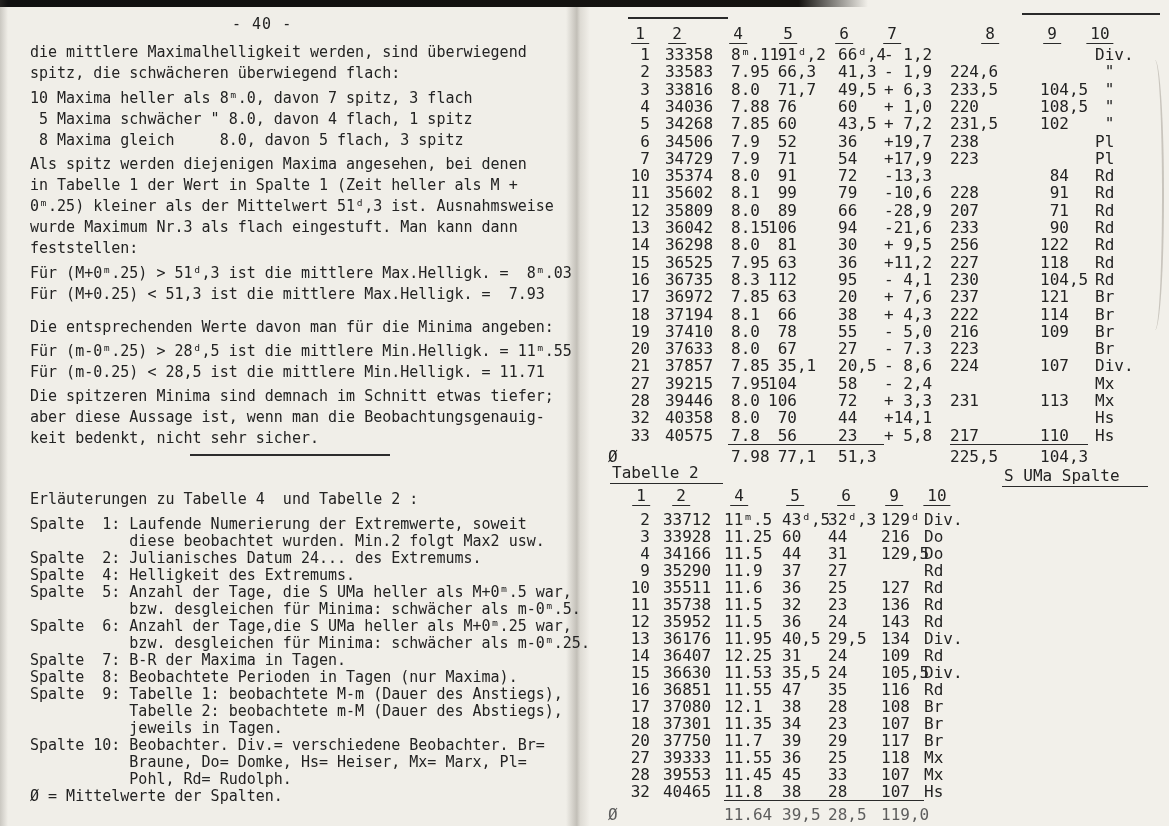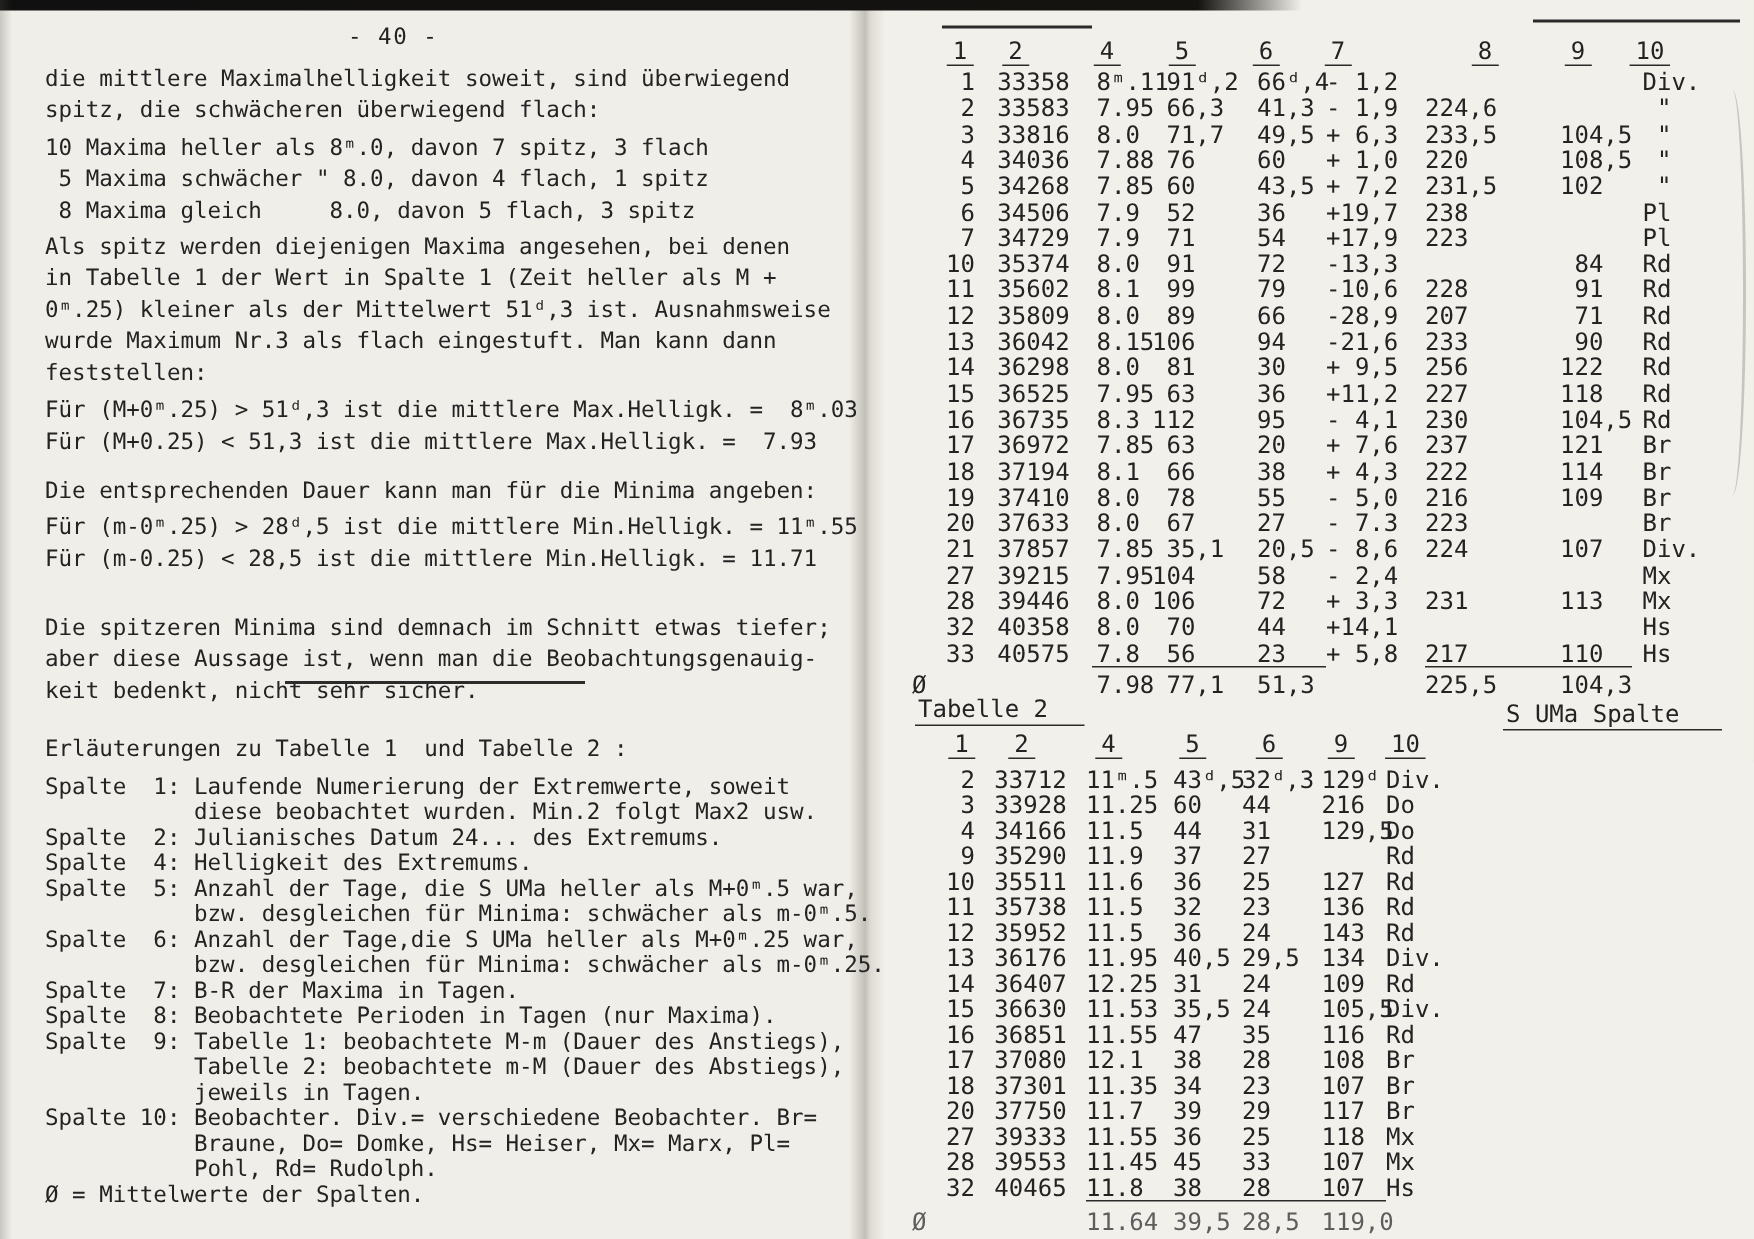--- a/index.html
+++ b/index.html
@@ -40,42 +40,42 @@
 
 <div class="page-left"></div>
 <div class="page-right"></div>
 <div class="gutter"></div>
 <div class="topstrip"></div>
 <div class="leftshade"></div>
 <div class="curl"></div>
 
 <div class="pnum">- 40 -</div>
 
-<pre class="blk" style="top:42px">die mittlere Maximalhelligkeit soweit, sind überwiegend
+<pre class="blk" style="top:42px">die mittlere Maximalhelligkeit werden, sind überwiegend
 spitz, die schwächeren überwiegend flach:</pre>
 <pre class="blk" style="top:88px">10 Maxima heller als 8ᵐ.0, davon 7 spitz, 3 flach
  5 Maxima schwächer " 8.0, davon 4 flach, 1 spitz
  8 Maxima gleich     8.0, davon 5 flach, 3 spitz</pre>
 <pre class="blk" style="top:154px">Als spitz werden diejenigen Maxima angesehen, bei denen
 in Tabelle 1 der Wert in Spalte 1 (Zeit heller als M +
 0ᵐ.25) kleiner als der Mittelwert 51ᵈ,3 ist. Ausnahmsweise
 wurde Maximum Nr.3 als flach eingestuft. Man kann dann
 feststellen:</pre>
 <pre class="blk" style="top:263px">Für (M+0ᵐ.25) &gt; 51ᵈ,3 ist die mittlere Max.Helligk. =  8ᵐ.03
 Für (M+0.25) &lt; 51,3 ist die mittlere Max.Helligk. =  7.93</pre>
-<pre class="blk" style="top:317px">Die entsprechenden Dauer kann man für die Minima angeben:</pre>
+<pre class="blk" style="top:317px">Die entsprechenden Werte davon man für die Minima angeben:</pre>
 <pre class="blk" style="top:341px">Für (m-0ᵐ.25) &gt; 28ᵈ,5 ist die mittlere Min.Helligk. = 11ᵐ.55
 Für (m-0.25) &lt; 28,5 ist die mittlere Min.Helligk. = 11.71</pre>
-<pre class="blk" style="top:408px">Die spitzeren Minima sind demnach im Schnitt etwas tiefer;
+<pre class="blk" style="top:386px">Die spitzeren Minima sind demnach im Schnitt etwas tiefer;
 aber diese Aussage ist, wenn man die Beobachtungsgenauig-
 keit bedenkt, nicht sehr sicher.</pre>
 
 <div class="rule"></div>
 
-<pre class="blk head" style="top:489px">Erläuterungen zu Tabelle 1  und Tabelle 2 :</pre>
+<pre class="blk head" style="top:489px">Erläuterungen zu Tabelle 4  und Tabelle 2 :</pre>
 <pre class="blk spalten" style="top:516px">Spalte  1: Laufende Numerierung der Extremwerte, soweit
            diese beobachtet wurden. Min.2 folgt Max2 usw.
 Spalte  2: Julianisches Datum 24... des Extremums.
 Spalte  4: Helligkeit des Extremums.
 Spalte  5: Anzahl der Tage, die S UMa heller als M+0ᵐ.5 war,
            bzw. desgleichen für Minima: schwächer als m-0ᵐ.5.
 Spalte  6: Anzahl der Tage,die S UMa heller als M+0ᵐ.25 war,
            bzw. desgleichen für Minima: schwächer als m-0ᵐ.25.
 Spalte  7: B-R der Maxima in Tagen.
 Spalte  8: Beobachtete Perioden in Tagen (nur Maxima).

